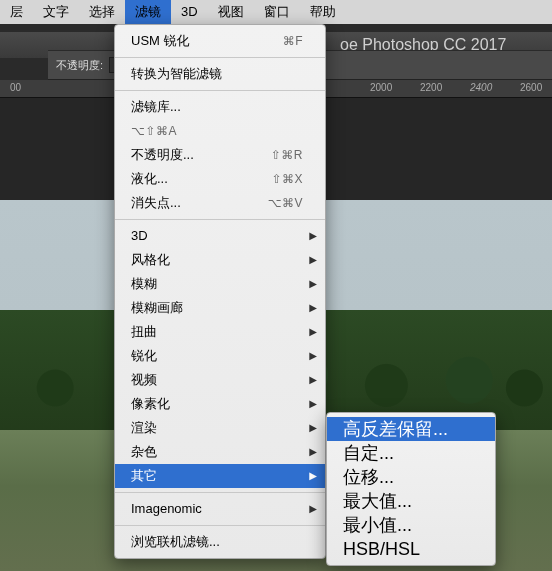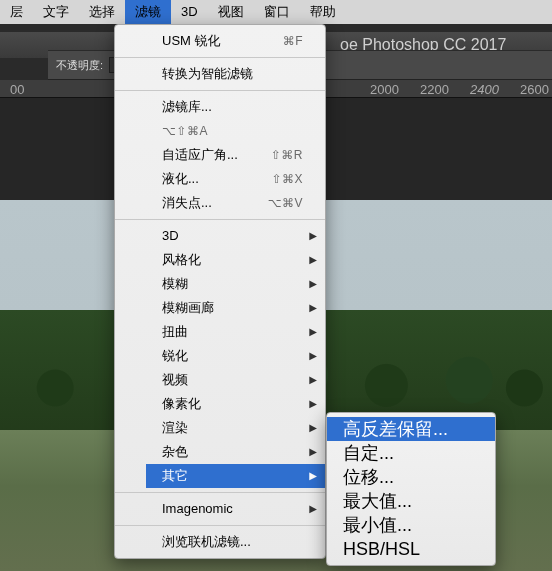--- a/index.html
+++ b/index.html
@@ -44,35 +44,35 @@
     position:absolute; left:0; right:0; top:50px; height:30px;
     background:#494949; border-top:1px solid #2a2a2a; border-bottom:1px solid #222;
     display:flex; align-items:center; font-size:11px; color:#ddd; padding:0 8px; gap:6px;
     z-index:5;
     margin-left:48px;
   }
   .opt-field { background:#3a3a3a; border:1px solid #222; padding:1px 4px; color:#ddd; min-width:38px; display:inline-flex; align-items:center; justify-content:space-between; }
   .opt-field .caret { font-size:9px; color:#bbb; margin-left:4px;}
   .ruler {
     position:absolute; left:0; right:0; top:80px; height:18px;
-    background:#3d3d3d; color:#aaa; font-size:13px; display:flex; align-items:flex-start;
+    background:#3d3d3d; color:#aaa; font-size:10px; display:flex; align-items:flex-start;
     z-index:4; border-bottom:1px solid #111;
   }
   .ruler span { position:absolute; top:2px; }
   .dark-canvas {
     position:absolute; left:0; right:0; top:98px; height:102px; background:#262626; z-index:3;
   }
   .dropdown {
     position:absolute; top:24px; left:114px; width:212px;
     background: linear-gradient(#f2f2f2,#e9e9e9);
     border:1px solid #a9a9a9; border-radius:4px;
     box-shadow: 0 6px 18px rgba(0,0,0,.45);
     font-size:13px; color:#000; z-index:20; padding:4px 0;
   }
-  .dropdown .item { position:relative; padding:3px 22px 3px 16px; line-height:18px; cursor:default; display:flex; justify-content:space-between; align-items:center;margin-left:31px;}
+  .dropdown .item { position:relative; padding:3px 22px 3px 16px; line-height:18px; cursor:default; display:flex; justify-content:space-between; align-items:center;}
   .dropdown .sep { height:1px; background:#c8c8c8; margin:4px 0; }
   .dropdown .shortcut { color:#6a6a6a; font-size:12px; letter-spacing:0.5px; }
   .dropdown .arrow { position:absolute; right:8px; color:#333; font-size:10px;}
   .dropdown .item.hi { background:#2f6fcf; color:#fff; }
   .dropdown .item.hi .arrow { color:#fff; }
   .submenu {
     position:absolute; top:412px; left:326px; width:170px;
     background:linear-gradient(#f2f2f2,#e9e9e9);
     border:1px solid #a9a9a9; border-radius:4px;
     box-shadow:0 6px 18px rgba(0,0,0,.45);
@@ -130,21 +130,21 @@
       <span>转换为智能滤镜</span>
     </div>
     <div class="sep"></div>
     <div class="item">
       <span>滤镜库...</span>
     </div>
     <div class="item">
       <span class="shortcut">⌥⇧⌘A</span>
     </div>
     <div class="item">
-      <span>自适应广角...</span>
+      <span>不透明度...</span>
       <span class="shortcut">⇧⌘R</span>
     </div>
     <div class="item">
       <span>液化...</span>
       <span class="shortcut">⇧⌘X</span>
     </div>
     <div class="item">
       <span>消失点...</span>
       <span class="shortcut">⌥⌘V</span>
     </div>

